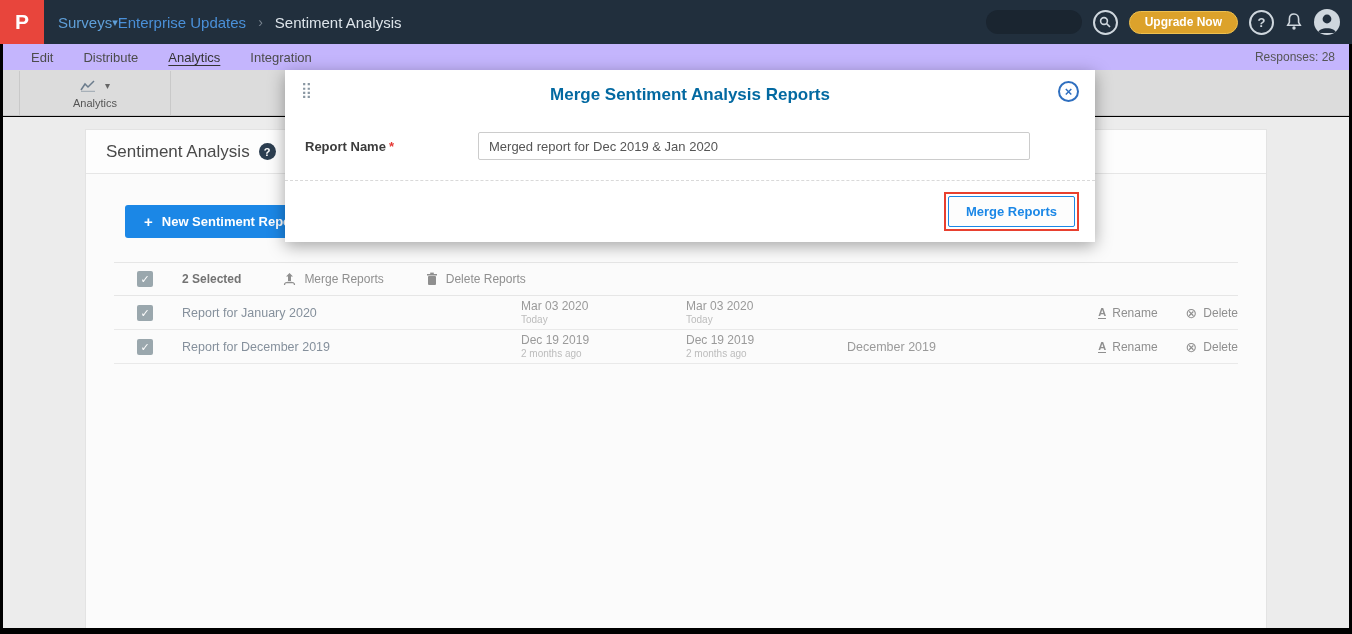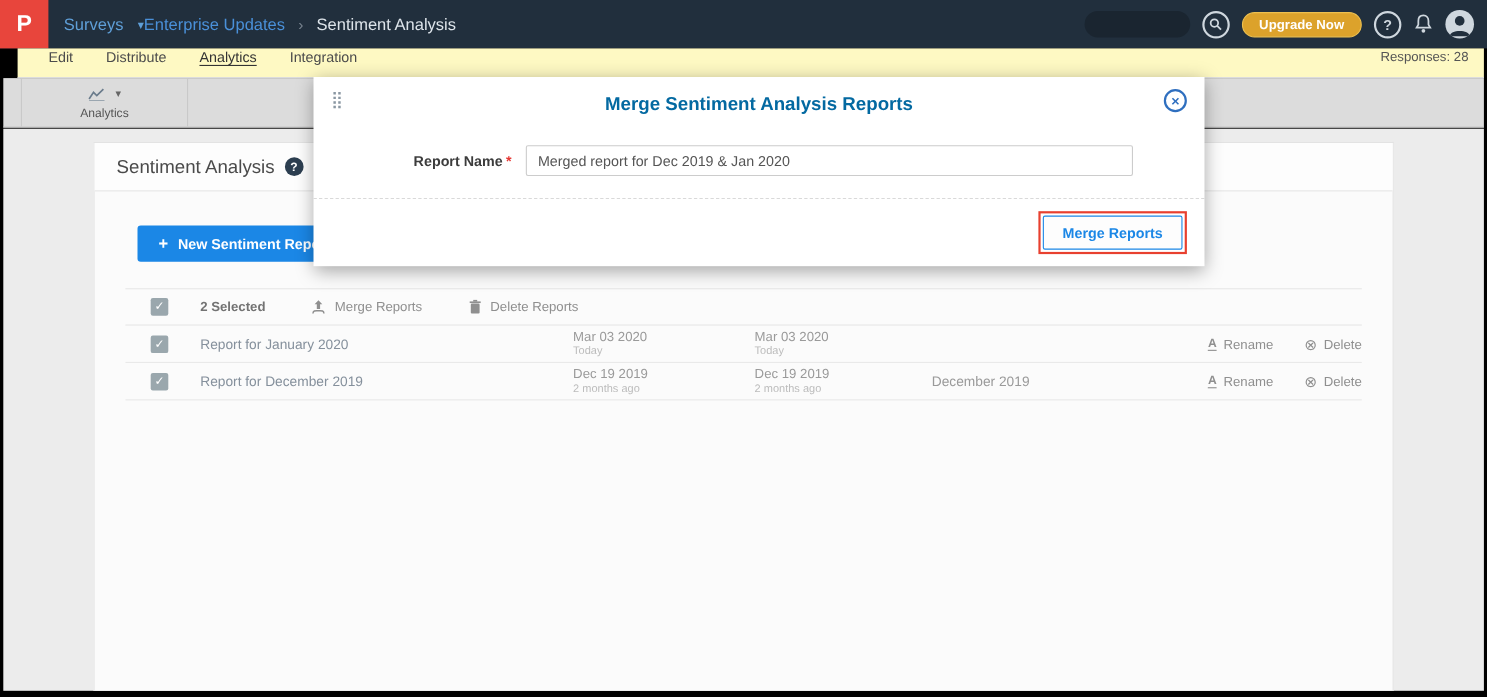--- a/index.html
+++ b/index.html
@@ -3,35 +3,35 @@
 <meta charset="utf-8">
 <style>
   * { margin:0; padding:0; box-sizing:border-box; }
   html,body { background:#000; }
   body { font-family:"Liberation Sans","DejaVu Sans",sans-serif; }
   .stage { position:relative; width:1352px; height:634px; background:#000; overflow:hidden; }
 
   
   .topbar { position:absolute; top:0; left:0; right:0; height:44px; background:#212f3d; display:flex; align-items:center; }
   .logo { width:44px; height:44px; background:#e8453c; color:#fff; display:flex; align-items:center; justify-content:center; font-size:21px; font-weight:bold; cursor:pointer; }
-  .product { display:flex; align-items:center; gap:13px; color:#5f9fd8; font-size:15px; margin-left:14px; cursor:pointer; }
+  .product { display:flex; align-items:center; gap:0; color:#5f9fd8; font-size:15px; margin-left:14px; cursor:pointer; }
   .caret { font-size:11px; color:#5f9fd8; }
   .breadcrumb { display:flex; align-items:center; font-size:15px; }
   .crumb-parent { color:#4a90d9; cursor:pointer; }
   .crumb-sep { color:#77828e; margin:0 12px; font-size:14px; }
   .crumb-current { color:#dde4ea; }
   .topbar-right { margin-left:auto; display:flex; align-items:center; gap:11px; padding-right:12px; }
   .search-pill { width:96px; height:24px; border-radius:12px; background:#1a2530; cursor:text; }
   .icon-circle { width:25px; height:25px; border:2px solid #cfd7de; border-radius:50%; color:#cfd7de; display:flex; align-items:center; justify-content:center; font-size:13px; font-weight:bold; cursor:pointer; }
   .upgrade { height:23px; padding:0 15px; border-radius:12px; background:#dca22b; border:1px solid #eec04f; color:#fff; font-size:12px; font-weight:bold; display:flex; align-items:center; cursor:pointer; }
   .bell, .avatar { cursor:pointer; display:flex; align-items:center; justify-content:center; }
   .avatar { width:26px; height:26px; border-radius:50%; background:#cfd7de; overflow:hidden; }
 
   
-  .subnav { position:absolute; top:44px; left:16px; right:3px; height:27px; background:#fef9c3; border-bottom:1px solid #dcdcdc; display:flex; align-items:flex-start; font-size:13px; color:#4c4c4c; padding-left:13px; }
+  .subnav { position:absolute; top:44px; left:3px; right:3px; height:27px; background:#c4b5fd; border-bottom:1px solid #dcdcdc; display:flex; align-items:center; font-size:13px; color:#4c4c4c; padding-left:13px; }
   .subnav-item { padding:0 15px; cursor:pointer; }
   .subnav-item.active { color:#333; text-decoration:underline; text-underline-offset:3px; }
   .responses { margin-left:auto; margin-right:14px; font-size:12px; color:#555; }
 
   
   .toolbar { position:absolute; top:71px; left:3px; right:3px; height:45px; background:#dcdcdc; border-bottom:1px solid #c6c6c6; display:flex; padding-left:16px; }
   .tool-tab { width:152px; border-left:1px solid #c9c9c9; border-right:1px solid #c9c9c9; margin-right:-1px; display:flex; flex-direction:column; align-items:center; justify-content:center; gap:3px; cursor:pointer; }
   .tool-tab .icon-row { display:flex; align-items:center; gap:9px; height:16px; }
   .tool-tab .tab-label { font-size:11px; color:#555; }
   .tab-caret { font-size:10px; color:#666; }
@@ -64,21 +64,21 @@
   .rename-glyph { font-size:11px; font-weight:bold; border-bottom:1px solid currentColor; line-height:1.1; }
   .delete-glyph { font-size:14px; line-height:1; }
 
   
   .modal { position:absolute; left:285px; top:70px; width:810px; background:#fff; box-shadow:0 4px 16px rgba(0,0,0,.35); z-index:10; }
   .modal-head { position:relative; height:44px; display:flex; align-items:center; justify-content:center; }
   .drag-handle { position:absolute; left:16px; top:11px; color:#8a97a2; font-size:15px; cursor:move; }
   .modal-title { font-size:17px; font-weight:bold; color:#0369a1; margin-top:6px; }
   .modal-close { position:absolute; right:16px; top:11px; width:21px; height:21px; border:2px solid #2f6fbf; border-radius:50%; color:#2f6fbf; font-size:13px; font-weight:bold; display:flex; align-items:center; justify-content:center; cursor:pointer; }
   .modal-body { display:flex; align-items:center; padding:18px 65px 20px 20px; }
-  .field-label { width:160px; text-align:right; font-size:13px; font-weight:bold; color:#3c3c3c; margin-right:13px; white-space:nowrap; }
+  .field-label { width:160px; font-size:13px; font-weight:bold; color:#3c3c3c; margin-right:13px; white-space:nowrap; }
   .req { color:#e53935; margin-left:3px; }
   .field-input { flex:1; height:28px; border:1px solid #ccc; border-radius:2px; padding:0 10px; font-size:13px; color:#555; font-family:"Liberation Sans","DejaVu Sans",sans-serif; background:#fff; }
   .modal-foot { border-top:1px dashed #d9d9d9; padding:11px 16px; display:flex; justify-content:flex-end; }
   .red-ring { border:2px solid #e8402f; padding:2px; }
   .merge-btn { background:#fdfdfd; border:1px solid #1b87e6; color:#1b87e6; font-size:13px; font-weight:bold; padding:7px 17px; border-radius:2px; cursor:pointer; font-family:"Liberation Sans","DejaVu Sans",sans-serif; }
 
   svg { display:block; }
 </style>
 </head>
 <body>

